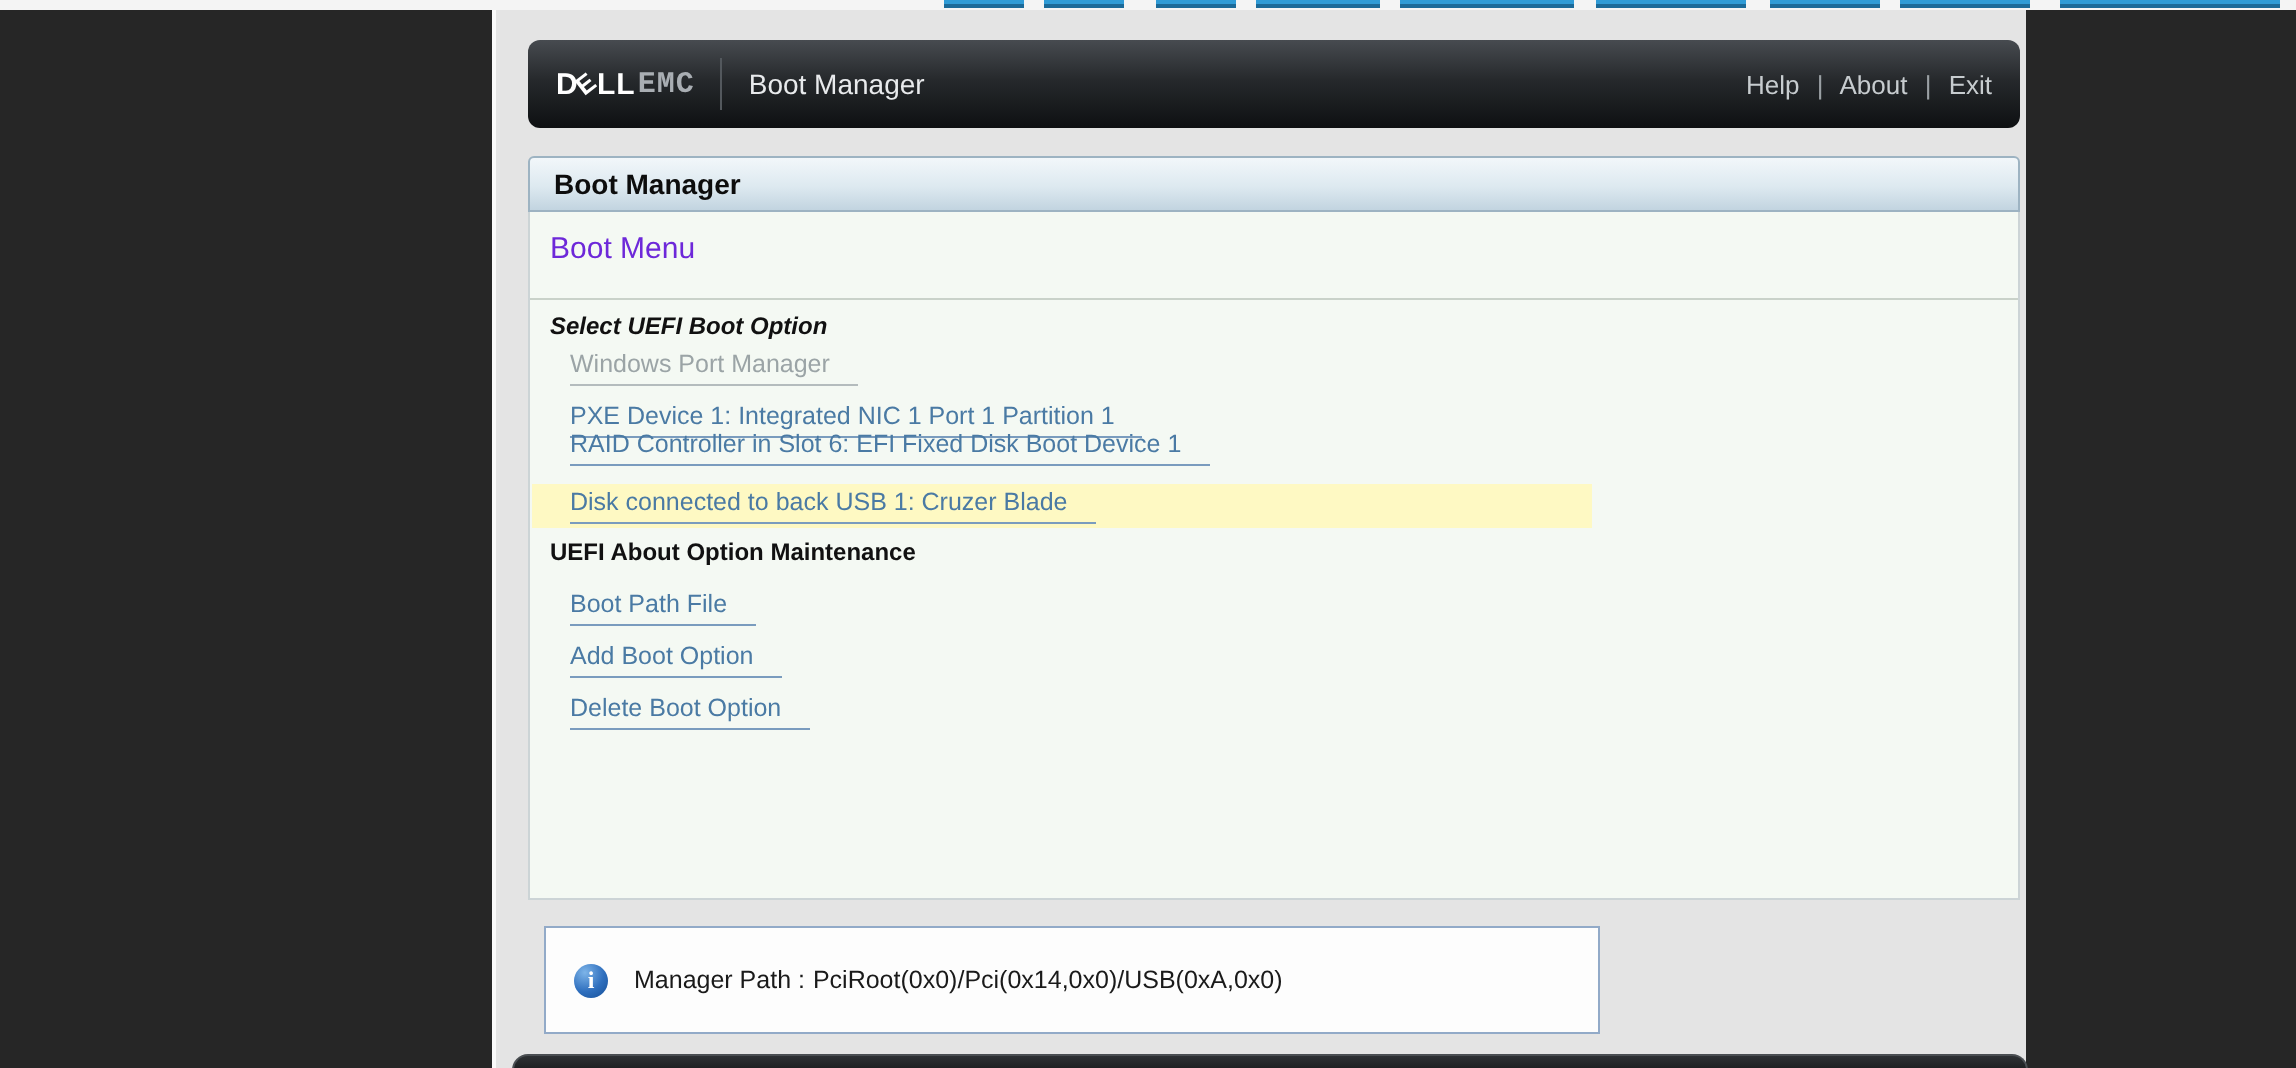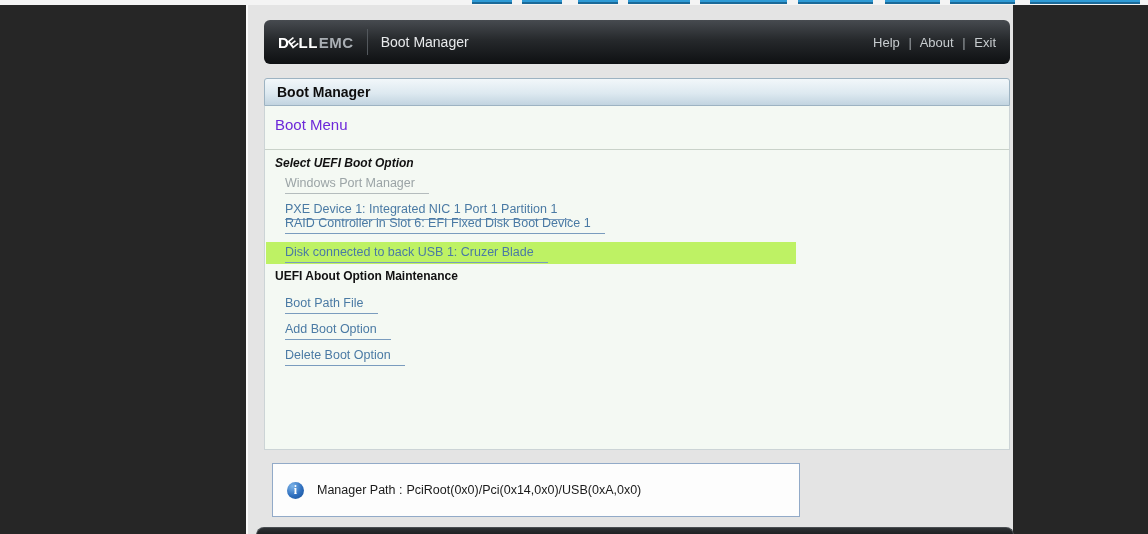--- a/index.html
+++ b/index.html
@@ -12,21 +12,21 @@
 
   
   .page{position:absolute;left:246px;top:5px;width:767px;height:529px;background:#e4e4e4;border-left:2px solid #fafafa;}
 
   
   .appbar{position:absolute;left:16px;top:15px;width:746px;height:44px;border-radius:6px;
           background:linear-gradient(#474b50,#26292c 45%,#0e1012);
           display:flex;align-items:center;padding:0 14px;color:#fff;}
   .brand{font-weight:bold;font-size:15px;letter-spacing:.5px;color:#fff;white-space:nowrap;}
   .brand .tilt{display:inline-block;transform:rotate(-38deg) translateY(-1px);font-size:13px;}
-  .brand-emc{color:#a9aeb3;font-weight:bold;font-size:15px;letter-spacing:.5px;margin-left:1px;}
+  .brand-emc{color:#a9aeb3;font-weight:bold;font-size:15px;letter-spacing:.5px;margin-left:1px;font-family:Liberation Mono, monospace;}
   .appbar-sep{width:1px;height:26px;background:#53585d;margin:0 13px;}
   .appbar-title{font-size:14px;color:#e8eaec;}
   .appbar-menu{margin-left:auto;font-size:13px;color:#c7cccf;white-space:nowrap;}
   .appbar-menu .mi{cursor:pointer;}
   .appbar-menu .msep{color:#9aa0a4;margin:0 5px;}
 
   
   .titlebar{position:absolute;left:16px;top:73px;width:746px;height:28px;
             background:linear-gradient(#f2f7fa,#dde9f0 55%,#c2d4e0);
             border:1px solid #9db3c2;border-radius:3px 3px 0 0;
@@ -36,21 +36,21 @@
   
   .content{position:absolute;left:16px;top:101px;width:746px;height:344px;
            background:#f4f9f3;border:1px solid #ccd4d6;border-top:none;}
   .menu-title{position:absolute;left:10px;top:10px;font-size:15px;color:#6d28d9;}
   .rule{position:absolute;left:0;right:0;top:43px;height:1px;background:#c9d2c9;}
   .sec-head{position:absolute;left:10px;font-size:12px;font-weight:bold;color:#111;}
   .opt{position:absolute;left:20px;}
   .lnk{display:inline-block;font-size:12.5px;color:#4a7aa4;border-bottom:1px solid #7a9cbe;
        padding:0 14px 3px 0;cursor:pointer;white-space:nowrap;}
   .lnk.disabled{color:#9ba4a6;border-bottom-color:#b4bcbd;cursor:default;}
-  .hl-bar{position:absolute;left:1px;top:136px;width:530px;height:22px;background:#bef264;}
+  .hl-bar{position:absolute;left:1px;top:136px;width:530px;height:22px;background:#fef9c3;}
   .hl-bar .lnk{margin-left:19px;margin-top:2px;}
 
   
   .infobox{position:absolute;left:24px;top:458px;width:528px;height:54px;background:#fdfdfd;
            border:1px solid #92aac8;display:flex;align-items:center;padding-left:14px;}
   .info-icon{width:17px;height:17px;border-radius:50%;flex:0 0 17px;
              background:radial-gradient(circle at 32% 25%,#7db4e8,#2f6fbe 55%,#154e96);
              color:#fff;font-family:"Liberation Serif",serif;font-weight:bold;font-size:12px;
              display:flex;align-items:center;justify-content:center;line-height:1;}
   .info-text{margin-left:13px;font-size:12.5px;color:#1a1a1a;white-space:nowrap;}

